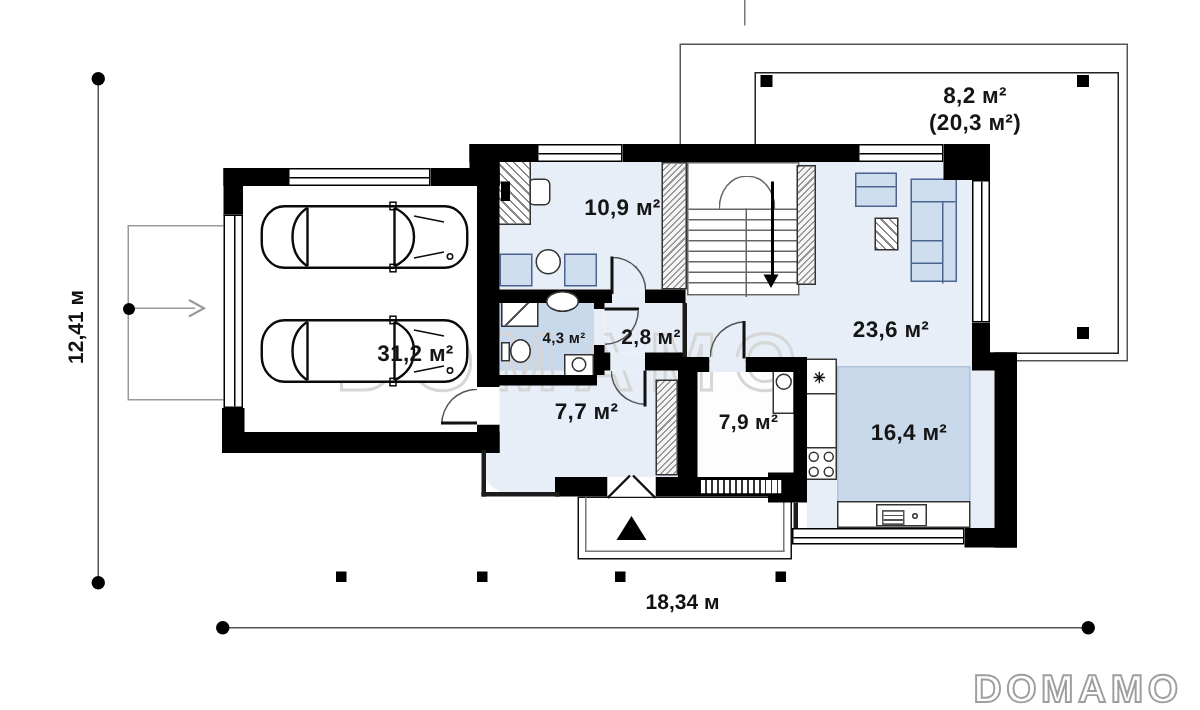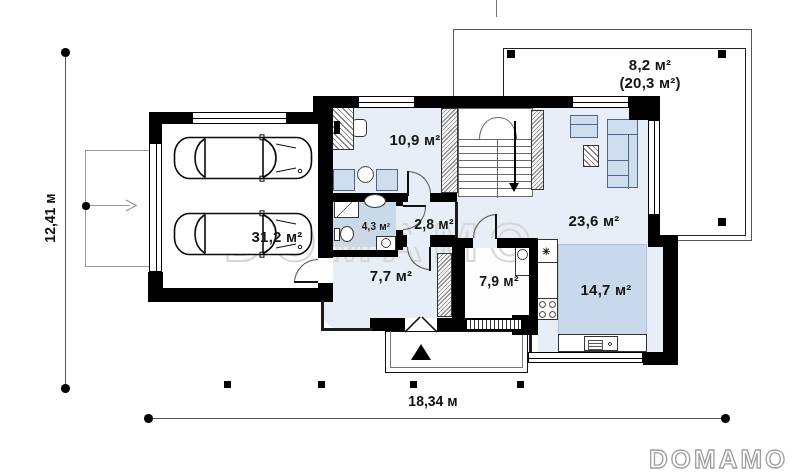--- a/index.html
+++ b/index.html
@@ -246,33 +246,33 @@
 
   <div class="hatch lt" style="left:437px;top:253px;width:15px;height:64px;"></div>
 
   <div class="lbl" style="left:277px;top:202px;margin-top:34px;">31,2 м²</div>
   <div class="lbl" style="left:415px;top:139px;">10,9 м²</div>
   <div class="lbl" style="left:376px;top:226px;font-size:10px;">4,3 м²</div>
   <div class="lbl" style="left:434px;top:224px;font-size:14px;">2,8 м²</div>
   <div class="lbl" style="left:594px;top:220px;">23,6 м²</div>
   <div class="lbl" style="left:391px;top:275px;">7,7 м²</div>
   <div class="lbl" style="left:499px;top:281px;font-size:14px;">7,9 м²</div>
-  <div class="lbl" style="left:606px;top:289px;">14,7 м²</div>
+  <div class="lbl" style="left:606px;top:289px;">16,4 м²</div>
   <div class="lbl" style="left:650px;top:64px;">8,2 м²</div>
   <div class="lbl" style="left:650px;top:82px;">(20,3 м²)</div>
 
   <div class="dimline" style="left:65px;top:52px;width:1px;height:336px;"></div>
   <div class="dot" style="left:61px;top:48px;"></div>
   <div class="dot" style="left:61px;top:384px;"></div>
   <div class="dimtxt" style="left:50px;top:218px;transform:translate(-50%,-50%) rotate(-90deg);">12,41 м</div>
 
   <div class="dimline" style="left:148px;top:418px;width:578px;height:1px;"></div>
   <div class="dot" style="left:144px;top:414px;"></div>
   <div class="dot" style="left:721px;top:414px;"></div>
-  <div class="dimtxt" style="left:433px;top:409px;transform:translate(-50%,-100%);">18,34 м</div>
+  <div class="dimtxt" style="left:455px;top:409px;transform:translate(-50%,-100%);">18,34 м</div>
 
   <div class="sq" style="left:224px;top:381px;"></div>
   <div class="sq" style="left:318px;top:381px;"></div>
   <div class="sq" style="left:410px;top:381px;"></div>
   <div class="sq" style="left:517px;top:381px;"></div>
 
   <div class="wm-logo" style="left:649px;top:444px;">DOMAMO</div>
 
 </div>
 

